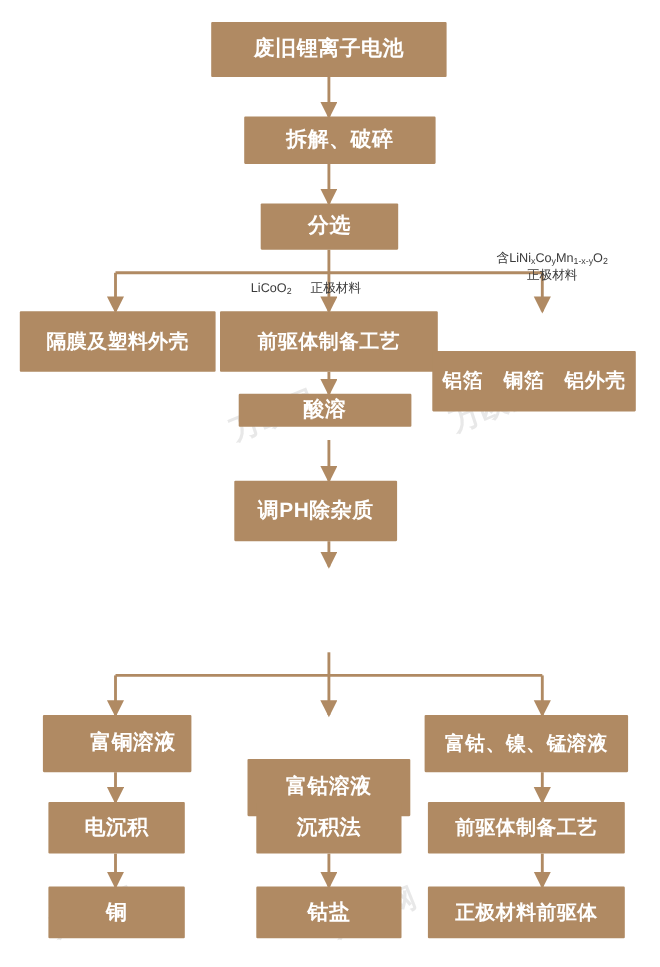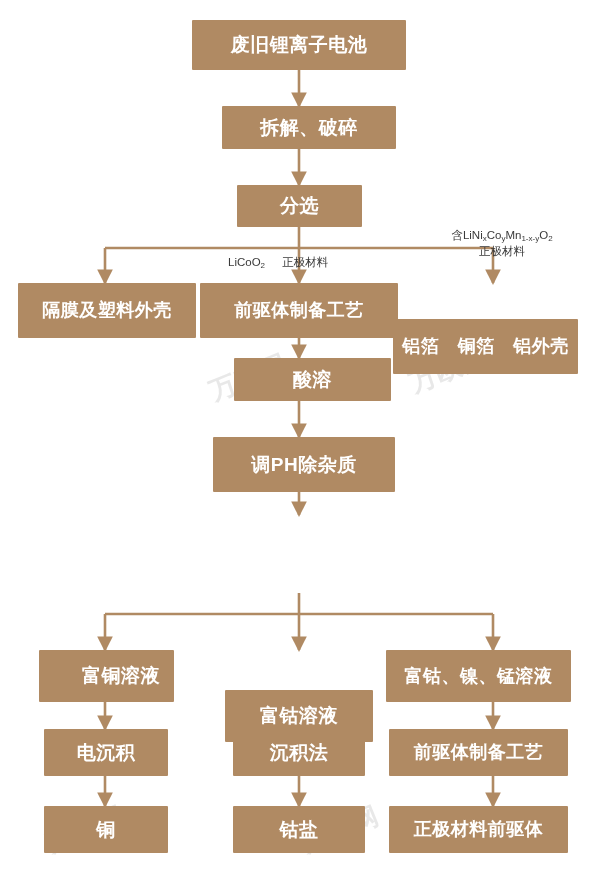--- a/index.html
+++ b/index.html
@@ -128,23 +128,23 @@
   <div class="node" style="left:222px; top:106px; width:174px; height:43px;">拆解、破碎</div>
 
   <div class="node" style="left:237px; top:185px; width:125px; height:42px;">分选</div>
 
   <div class="node small" style="left:18px; top:283px; width:178px; height:55px;">隔膜及塑料外壳</div>
 
   <div class="node small" style="left:200px; top:283px; width:198px; height:55px;">前驱体制备工艺</div>
 
   <div class="node small" style="left:393px; top:283px; width:185px; height:55px;margin-top:36px;">铝箔　铜箔　铝外壳</div>
 
-  <div class="node" style="left:234px; top:358px; width:157px; height:43px;">酸溶</div>
+  <div class="node" style="left:217px; top:358px; width:157px; height:30px;">酸溶</div>
 
-  <div class="node" style="left:213px; top:437px; width:182px; height:55px;">调PH除杂质</div>
+  <div class="node" style="left:213px; top:437px; width:148px; height:55px;">调PH除杂质</div>
 
 
   <div class="node" style="left:39px; top:650px; width:135px; height:52px;padding-left:35px;">富铜溶液</div>
 
   <div class="node" style="left:225px; top:650px; width:148px; height:52px;margin-top:40px;">富钴溶液</div>
 
   <div class="node small" style="left:386px; top:650px; width:185px; height:52px;">富钴、镍、锰溶液</div>
 
   <div class="node" style="left:44px; top:729px; width:124px; height:47px;">电沉积</div>
 

